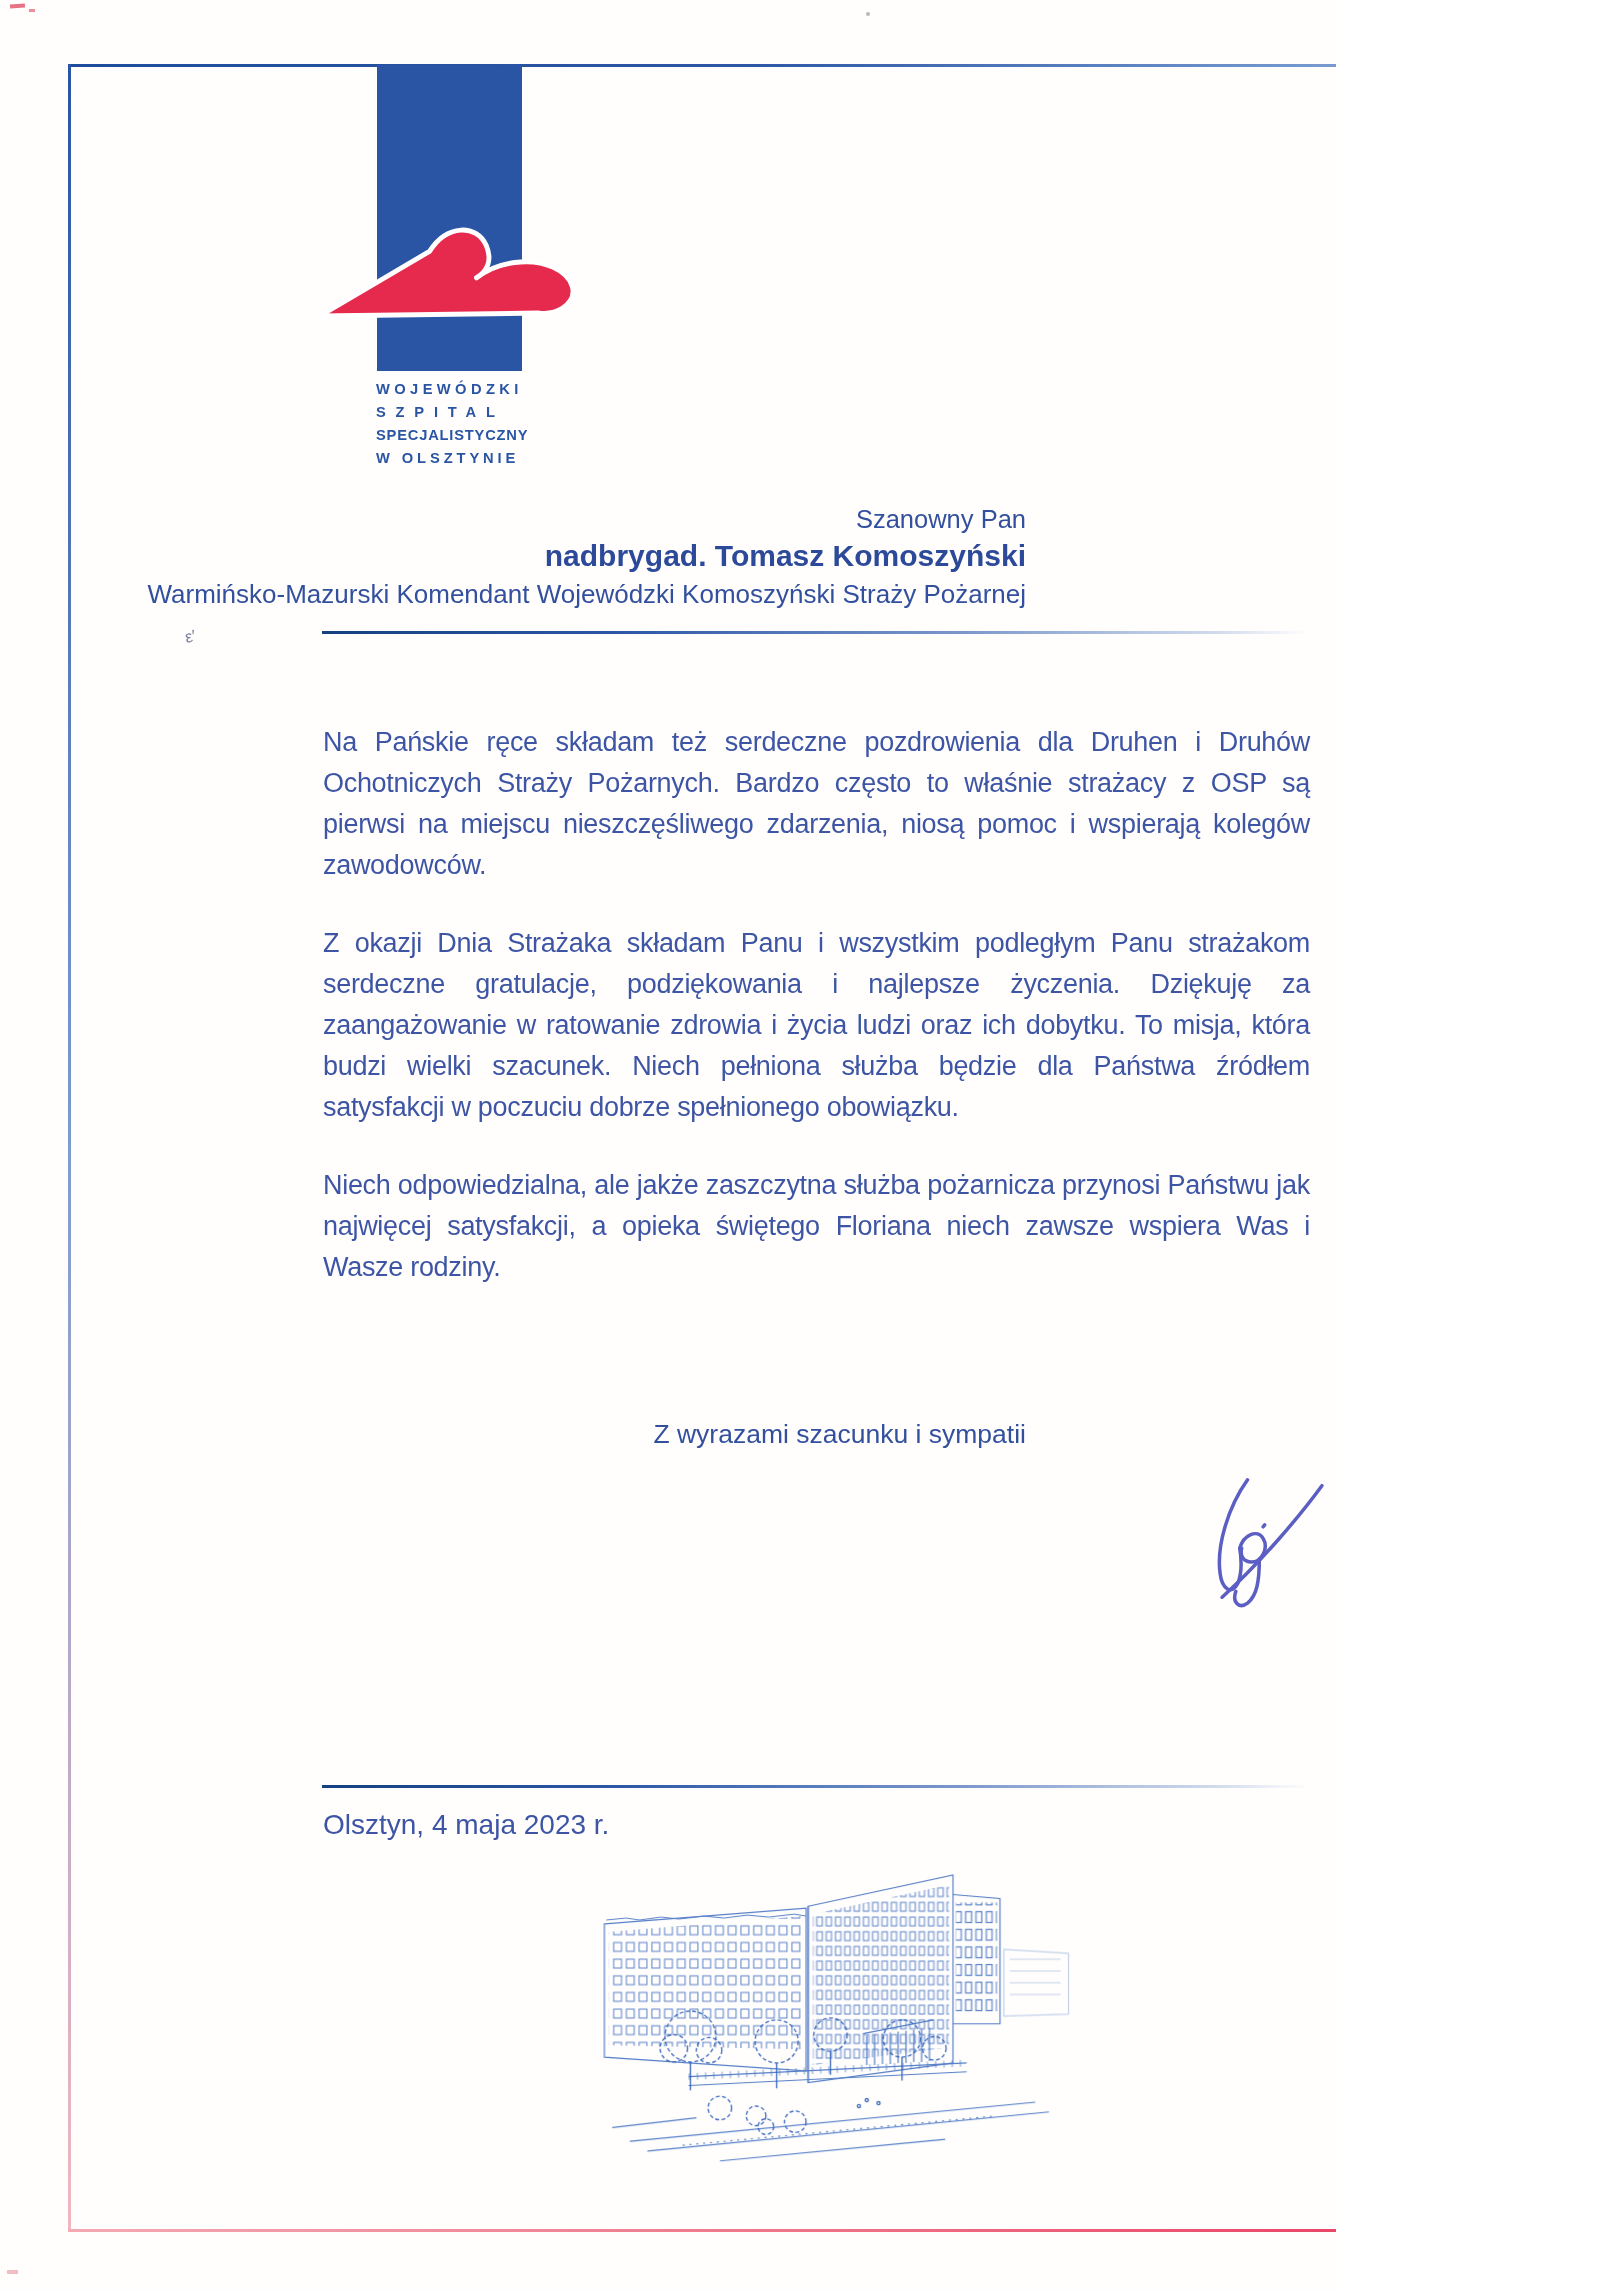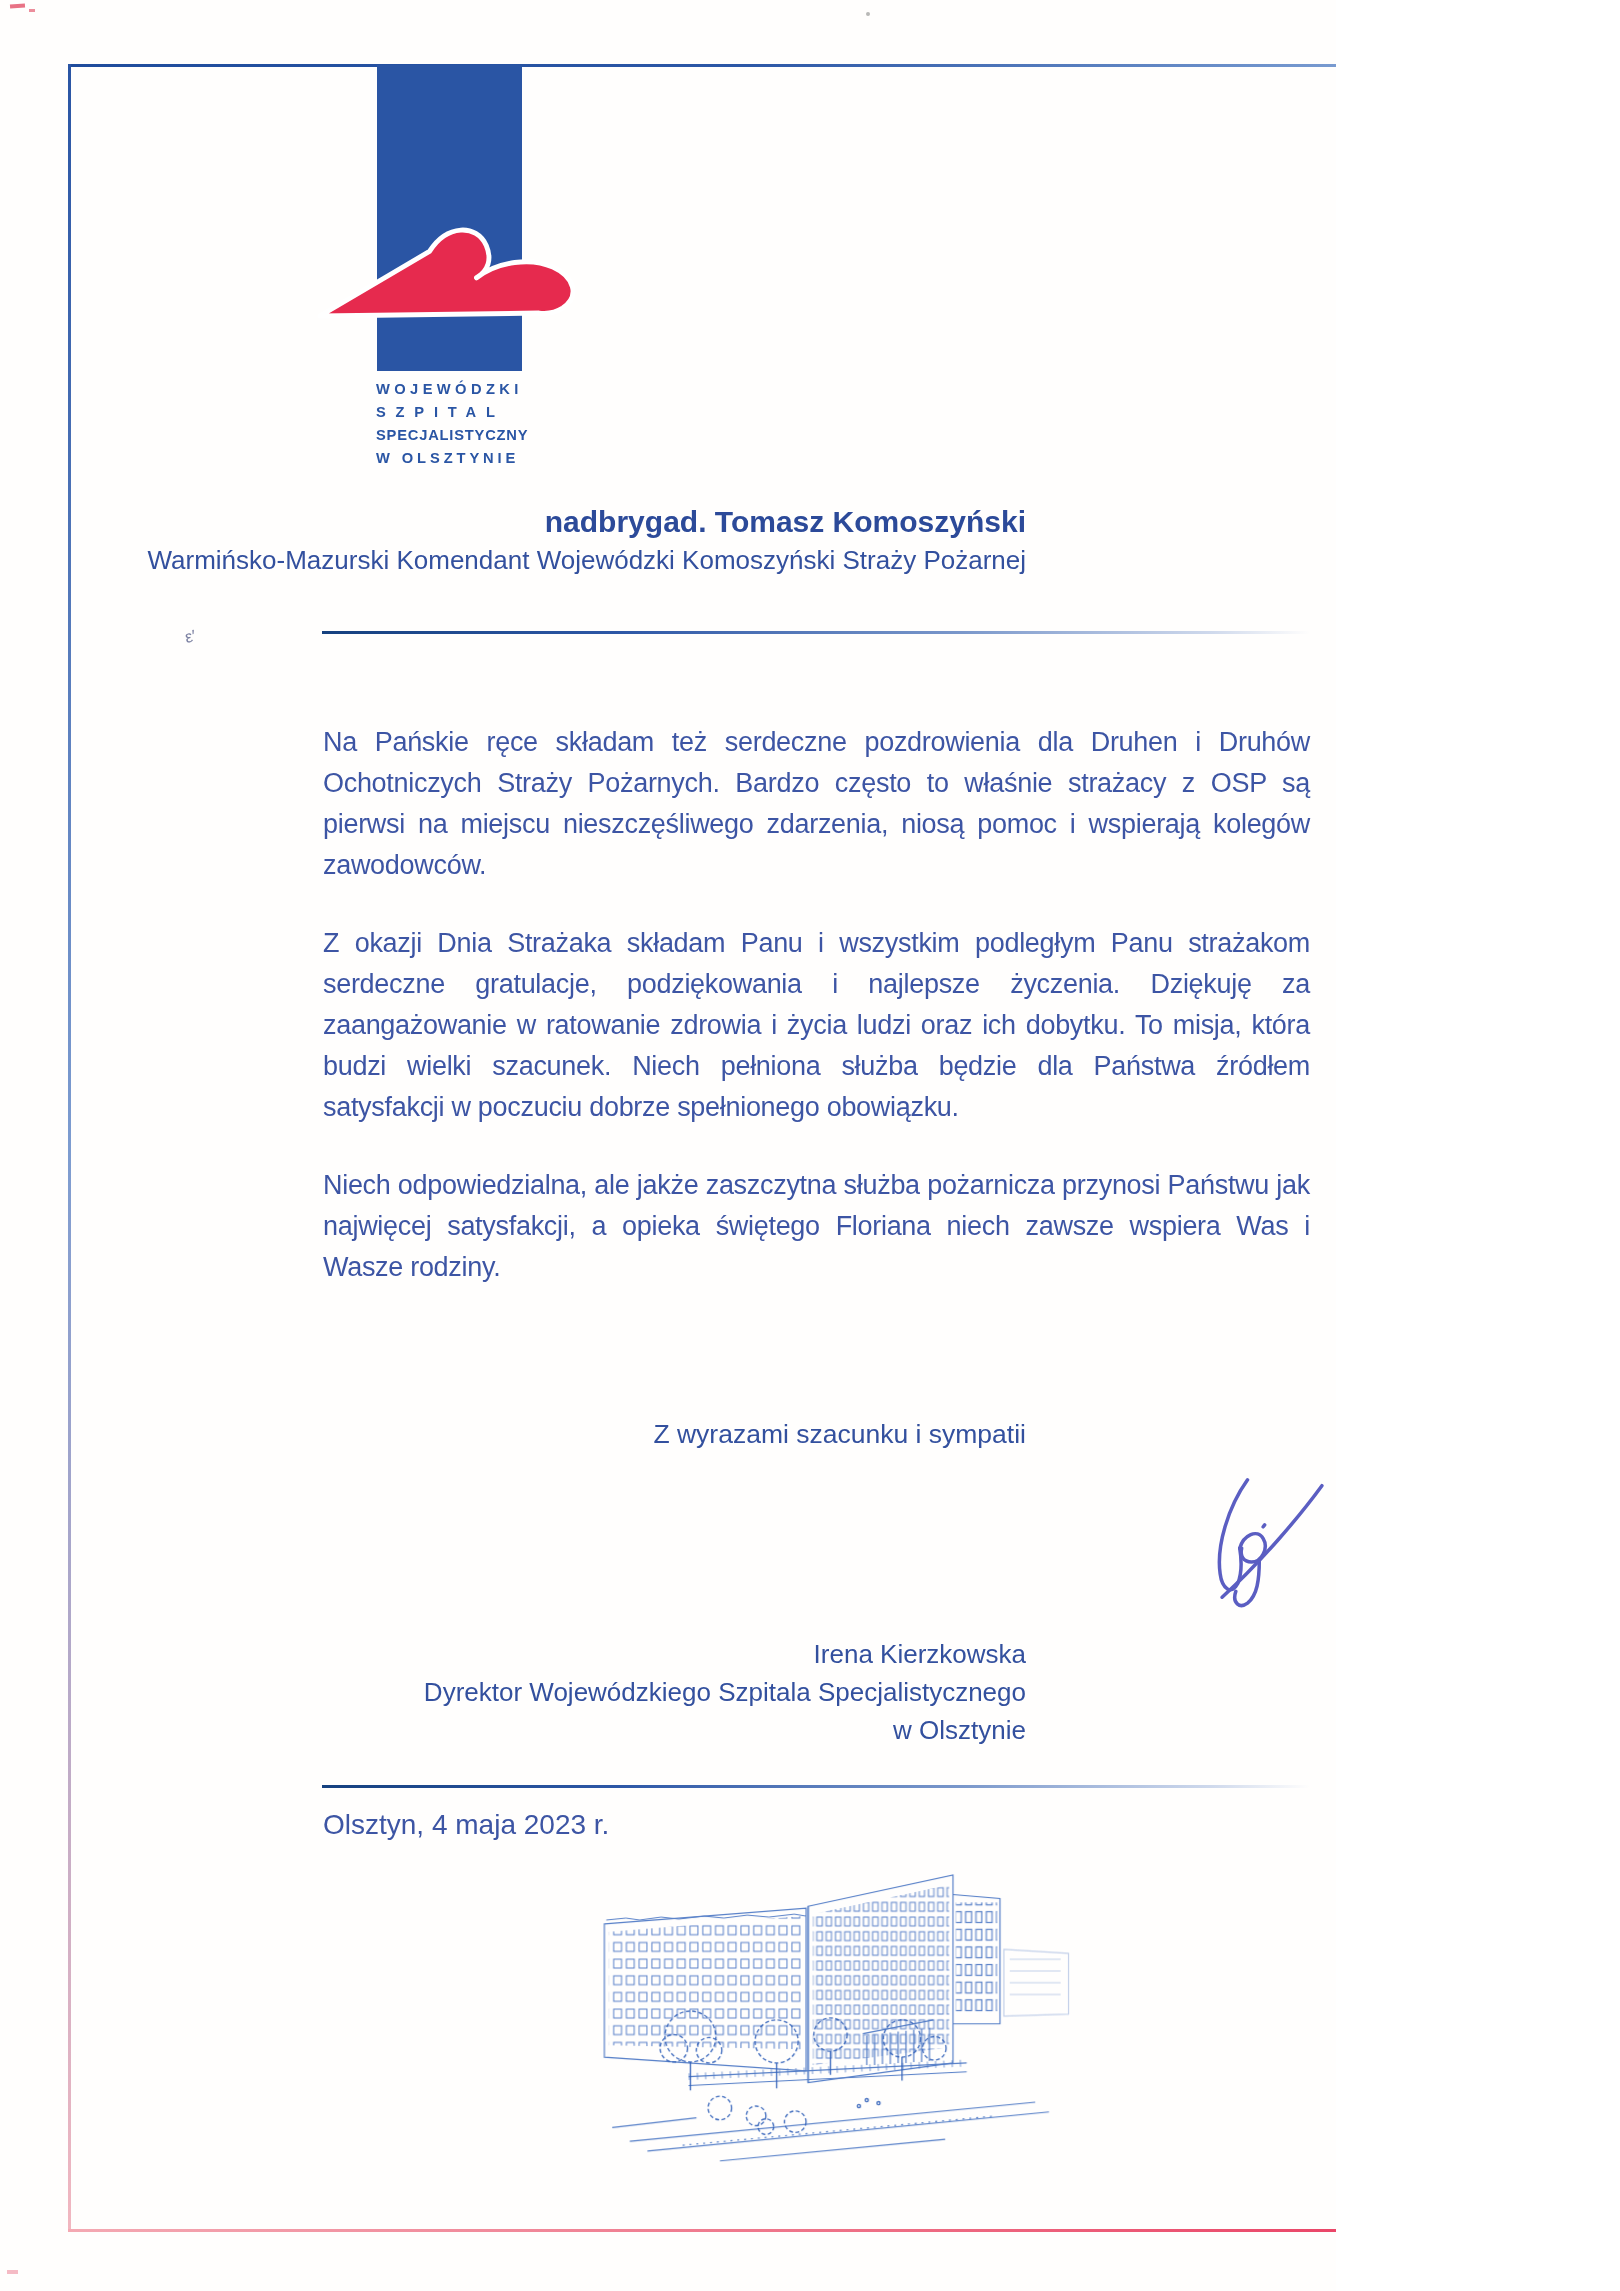--- a/index.html
+++ b/index.html
@@ -77,20 +77,21 @@
     </svg>
     <div class="logo-text">
       <div class="lt1">WOJEWÓDZKI</div>
       <div class="lt2">SZPITAL</div>
       <div class="lt3">SPECJALISTYCZNY</div>
       <div class="lt4">W OLSZTYNIE</div>
     </div>
   </div>
 
   <div class="recipient">
+    <div class="sal">Szanowny Pan</div>
     <div class="rname">nadbrygad. Tomasz Komoszyński</div>
     <div class="rtitle">Warmińsko-Mazurski Komendant Wojewódzki Komoszyński Straży Pożarnej</div>
   </div>
 
   <div class="divider d1"></div>
 
   <div class="body-text">
     <p>Na Pańskie ręce składam też serdeczne pozdrowienia dla Druhen i Druhów Ochotniczych Straży Pożarnych. Bardzo często to właśnie strażacy z OSP są pierwsi na miejscu nieszczęśliwego zdarzenia, niosą pomoc i wspierają kolegów zawodowców.</p>
     <p>Z okazji Dnia Strażaka składam Panu i wszystkim podległym Panu strażakom serdeczne gratulacje, podziękowania i najlepsze życzenia. Dziękuję za zaangażowanie w ratowanie zdrowia i życia ludzi oraz ich dobytku. To misja, która budzi wielki szacunek. Niech pełniona służba będzie dla Państwa źródłem satysfakcji w poczuciu dobrze spełnionego obowiązku.</p>
     <p>Niech odpowiedzialna, ale jakże zaszczytna służba pożarnicza przynosi Państwu jak najwięcej satysfakcji, a opieka świętego Floriana niech zawsze wspiera Was i Wasze rodziny.</p>
@@ -101,25 +102,20 @@
   <svg class="signature" viewBox="0 0 160 140" xmlns="http://www.w3.org/2000/svg">
     <g fill="none" stroke="#5b5ec2" stroke-width="3.6" stroke-linecap="round" stroke-linejoin="round">
       <path d="M78,8 C58,36 46,76 50,104 C52,120 62,126 68,114 C72,104 72,90 70,78"></path>
       <path d="M70,78 C74,64 88,58 94,68 C100,78 92,92 82,92 C74,92 70,86 72,78"></path>
       <path d="M90,90 C90,110 88,126 78,134 C70,140 62,134 66,122"></path>
       <path d="M94,56 l1.5,-2"></path>
       <path d="M52,128 C92,92 132,44 154,14"></path>
     </g>
   </svg>
 
-  <div class="signer">
-    <div>Irena Kierzkowska</div>
-    <div>Dyrektor Wojewódzkiego Szpitala Specjalistycznego</div>
-    <div>w Olsztynie</div>
-  </div>
 
   <div class="divider d2"></div>
 
   <div class="dateline">Olsztyn, 4 maja 2023 r.</div>
 
   <svg class="building" viewBox="0 0 530 325" xmlns="http://www.w3.org/2000/svg">
     <defs>
       <pattern id="pwin1" width="13" height="17" patternUnits="userSpaceOnUse">
         <rect x="2.5" y="4" width="8" height="9" fill="none" stroke="#3566bd" stroke-width="1"></rect>
       </pattern>

